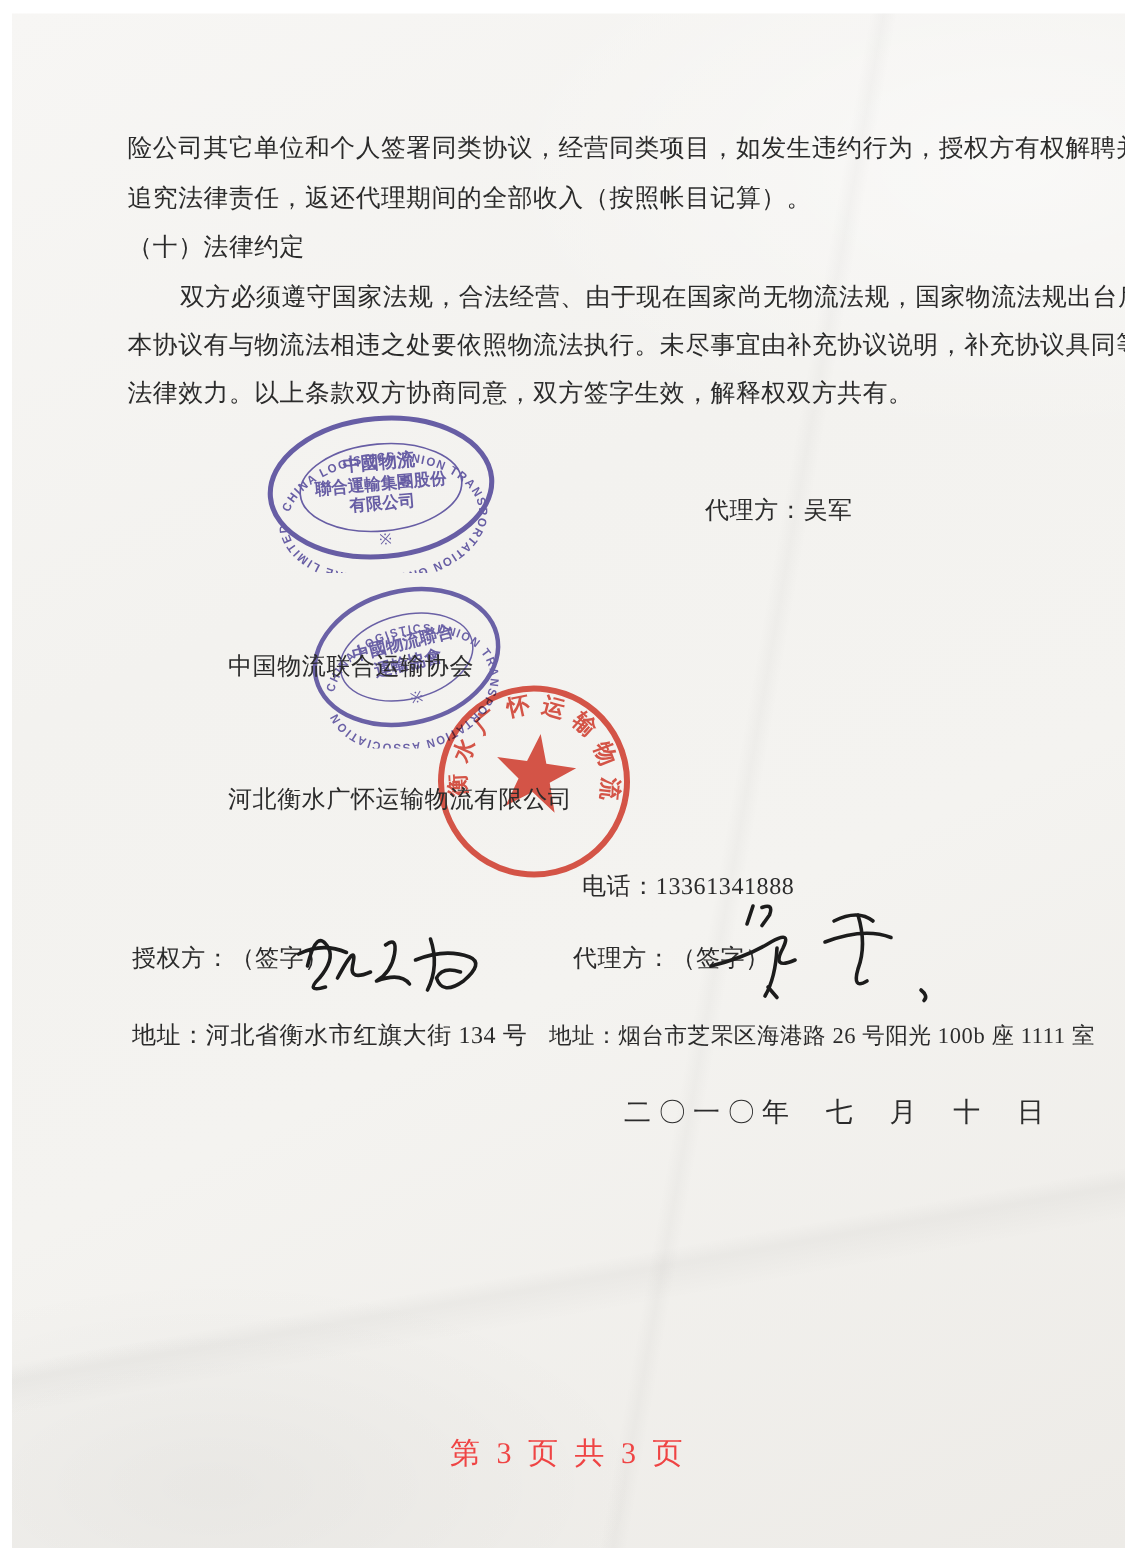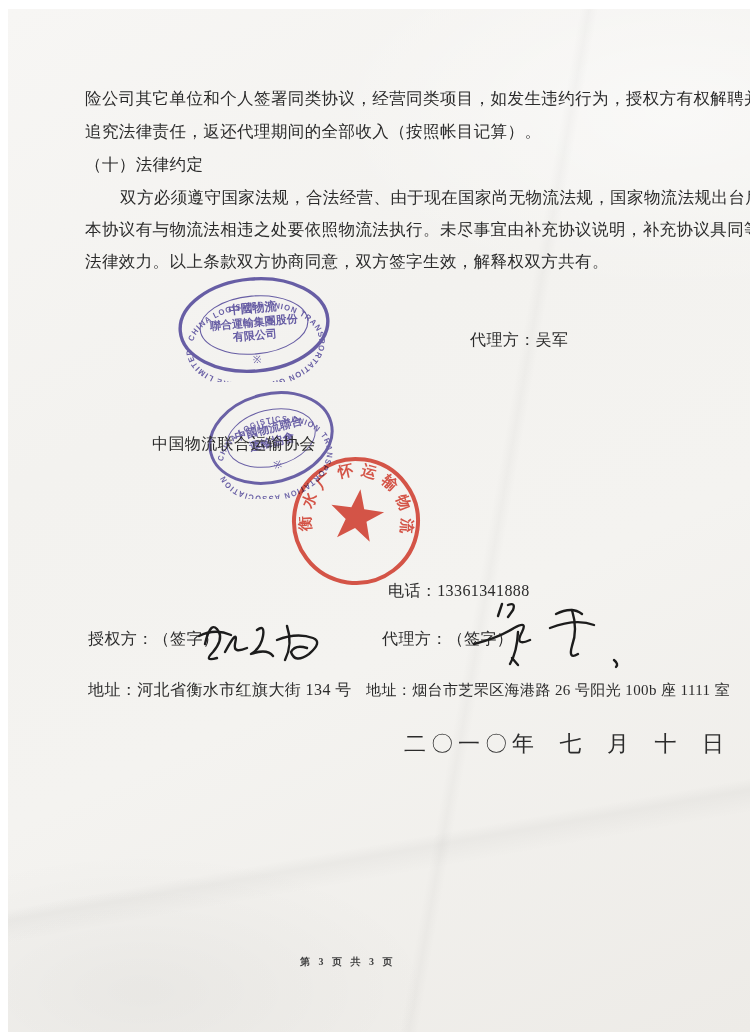--- a/index.html
+++ b/index.html
@@ -11,22 +11,22 @@
          background:
            linear-gradient(100deg,rgba(0,0,0,0.00) 62%,rgba(0,0,0,0.025) 63%,rgba(0,0,0,0) 64%),
            linear-gradient(170deg,rgba(0,0,0,0.00) 78%,rgba(0,0,0,0.03) 79%,rgba(0,0,0,0) 81%),
            radial-gradient(ellipse 420px 200px at 18% 96%,rgba(0,0,0,0.035),rgba(0,0,0,0) 70%),
            radial-gradient(ellipse 500px 260px at 90% 10%,rgba(255,255,255,0.5),rgba(255,255,255,0) 70%);}
   .tline{position:absolute;white-space:nowrap;font-size:16px;letter-spacing:0.4px;}
   .body-line{font-size:16.5px;}
   .small{font-size:15px;}
   .stamp{position:absolute;mix-blend-mode:multiply;}
   .sig{position:absolute;}
-  .date-line{letter-spacing:5px;word-spacing:10px;font-size:22px;}
-  .footer-line{font-size:10px;letter-spacing:3px;color:#404040;font-weight:bold;}
+  .date-line{letter-spacing:5px;word-spacing:10px;font-size:18px;margin-left:12px;}
+  .footer-line{font-size:20px;letter-spacing:3px;color:#ef4444;}
 </style>
 </head>
 <body>
 
 <div class="page">
   <div class="paper"></div>
 
   <div class="tline body-line" style="left:85px;top:88px;">险公司其它单位和个人签署同类协议，经营同类项目，如发生违约行为，授权方有权解聘并</div>
   <div class="tline body-line" style="left:85px;top:121px;">追究法律责任，返还代理期间的全部收入（按照帐目记算）。</div>
   <div class="tline body-line" style="left:85px;top:154px;">（十）法律约定</div>
@@ -71,20 +71,21 @@
     <g transform="rotate(8 70 70)">
       <circle cx="70" cy="70" r="62" fill="none" stroke="#d93a2b" stroke-width="4"></circle>
       <polygon fill="#d93a2b" points="70,38 76.5,57.1 96.6,57.3 80.5,69.4 86.5,88.7 70,77 53.5,88.7 59.5,69.4 43.4,57.3 63.5,57.1"></polygon>
       <path id="redPath" d="M 26.8,85.7 A 46,46 0 1 1 113.2,85.7" fill="none" stroke="none"></path>
       <text font-size="15" font-weight="bold" fill="#d93a2b">
         <textPath href="#redPath" startOffset="0" textLength="252" lengthAdjust="spacing">衡水广怀运输物流有限公司</textPath>
       </text>
     </g>
   </svg>
 
+  <div class="tline" style="left:152px;top:523px;">河北衡水广怀运输物流有限公司</div>
 
   <div class="tline" style="left:388px;top:581px;">电话：13361341888</div>
 
   <div class="tline" style="left:88px;top:629px;">授权方：（签字）</div>
   <div class="tline" style="left:382px;top:629px;">代理方：（签字）</div>
 
   <svg class="sig" style="left:195px;top:608px;" width="150" height="62" viewBox="0 0 150 62">
     <g fill="none" stroke="#1c1c1c" stroke-width="2.4" stroke-linecap="round" stroke-linejoin="round">
       <path d="M10,36 Q16,10 24,24 Q28,32 18,44 Q8,54 22,50"></path>
       <path d="M4,28 Q20,20 36,27"></path>

